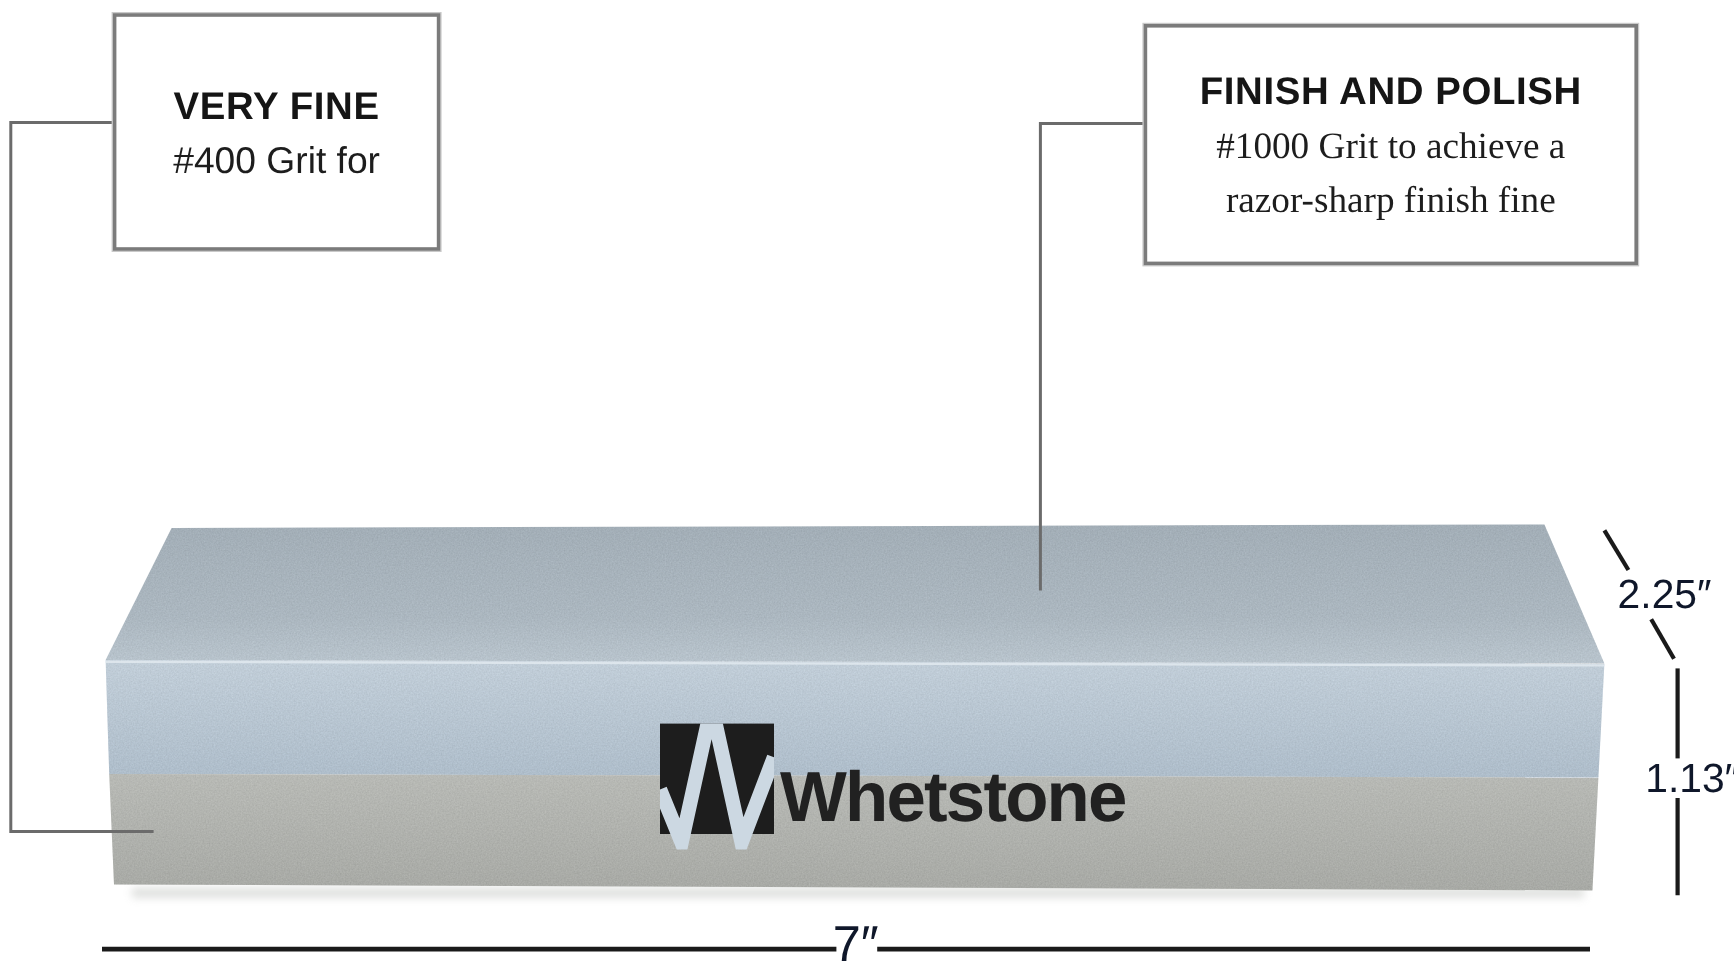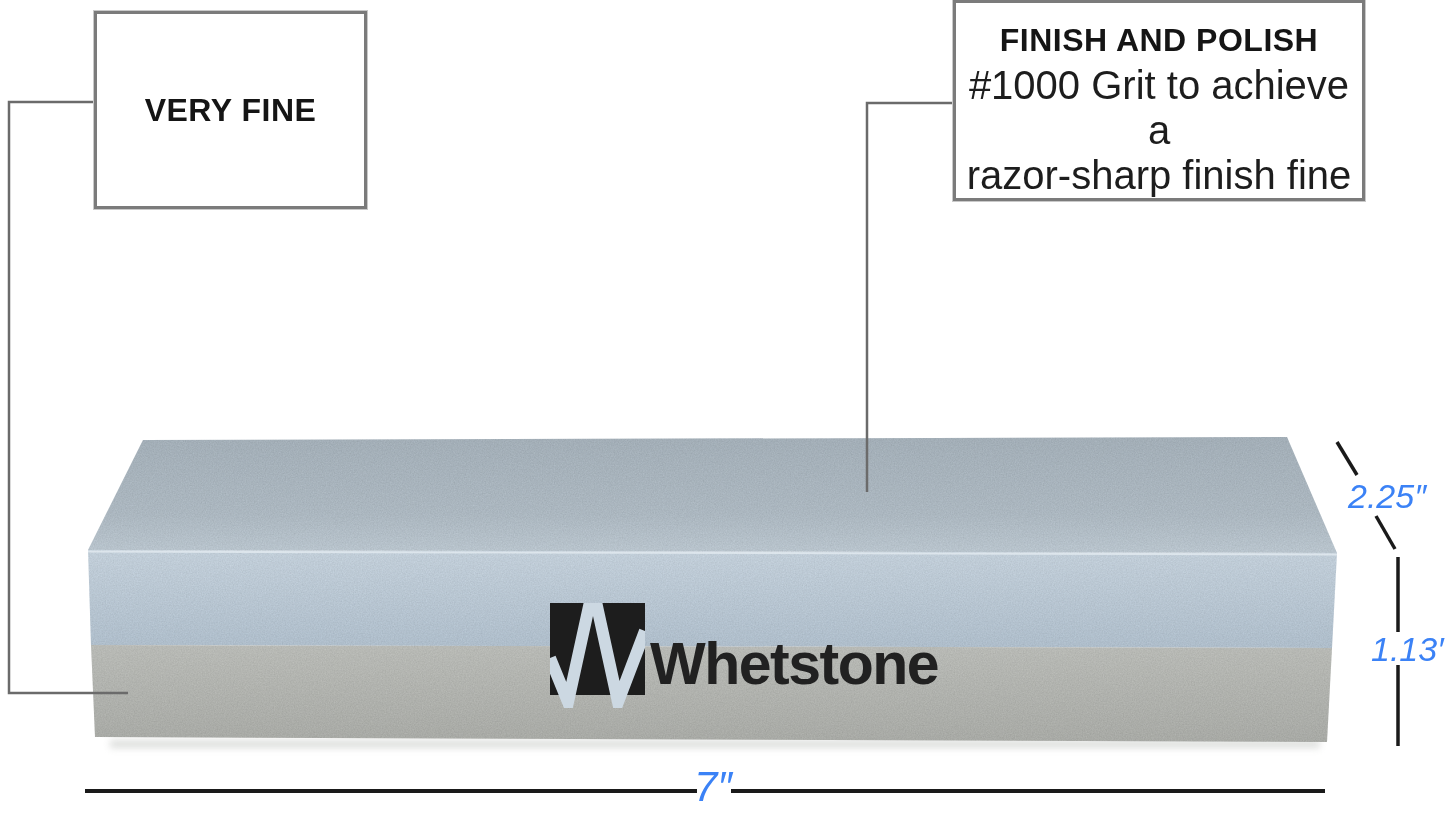--- a/index.html
+++ b/index.html
@@ -15,31 +15,30 @@
   .callout{
     position:absolute;
     background:#ffffff;
     border:3px solid #7b7b7b;
     box-shadow:0 0 0 1px #c9c9c9;
     display:flex;flex-direction:column;justify-content:center;align-items:center;
     text-align:center;
     z-index:3;
   }
   .callout-left{left:94px;top:11px;width:267px;height:192px;}
-  .callout-right{left:953px;top:0;width:406px;height:195px;justify-content:flex-end;}
+  .callout-right{left:953px;top:20px;width:406px;height:195px;}
   .callout-title{font-size:32px;font-weight:700;line-height:46px;color:#151515;letter-spacing:0.5px;}
   .callout-text{font-size:31px;font-weight:400;line-height:45px;color:#1d1d1d;}
-  .callout-right .callout-text{font-size:40px;}
+  .callout-right .callout-text{font-size:31px;font-family:Liberation Serif, serif;}
   .dim{
     position:absolute;
     font-size:34px;
-    color:#3b82f6;
+    color:#0f172a;
     white-space:nowrap;
     z-index:2;
-    font-style:italic;
   }
   .dim-depth{left:1348px;top:477px;}
   .dim-height{left:1371px;top:630px;}
   .dim-length{left:694px;top:763px;font-size:42px;}
 </style>
 </head>
 <body>
 
 <div class="stage">
 
@@ -105,20 +104,21 @@
 
     <line x1="1398" y1="557" x2="1398" y2="632" stroke="#1a1a1a" stroke-width="3.5"></line>
     <line x1="1398" y1="665" x2="1398" y2="746" stroke="#1a1a1a" stroke-width="3.5"></line>
 
     <line x1="85" y1="791" x2="697" y2="791" stroke="#1a1a1a" stroke-width="4"></line>
     <line x1="731" y1="791" x2="1325" y2="791" stroke="#1a1a1a" stroke-width="4"></line>
   </svg>
 
   <div class="callout callout-left">
     <div class="callout-title">VERY FINE</div>
+    <div class="callout-text">#400 Grit for</div>
   </div>
 
   <div class="callout callout-right">
     <div class="callout-title">FINISH AND POLISH</div>
     <div class="callout-text">#1000 Grit to achieve a</div>
     <div class="callout-text">razor-sharp finish fine</div>
   </div>
 
   <div class="dim dim-depth">2.25″</div>
   <div class="dim dim-height">1.13″</div>

